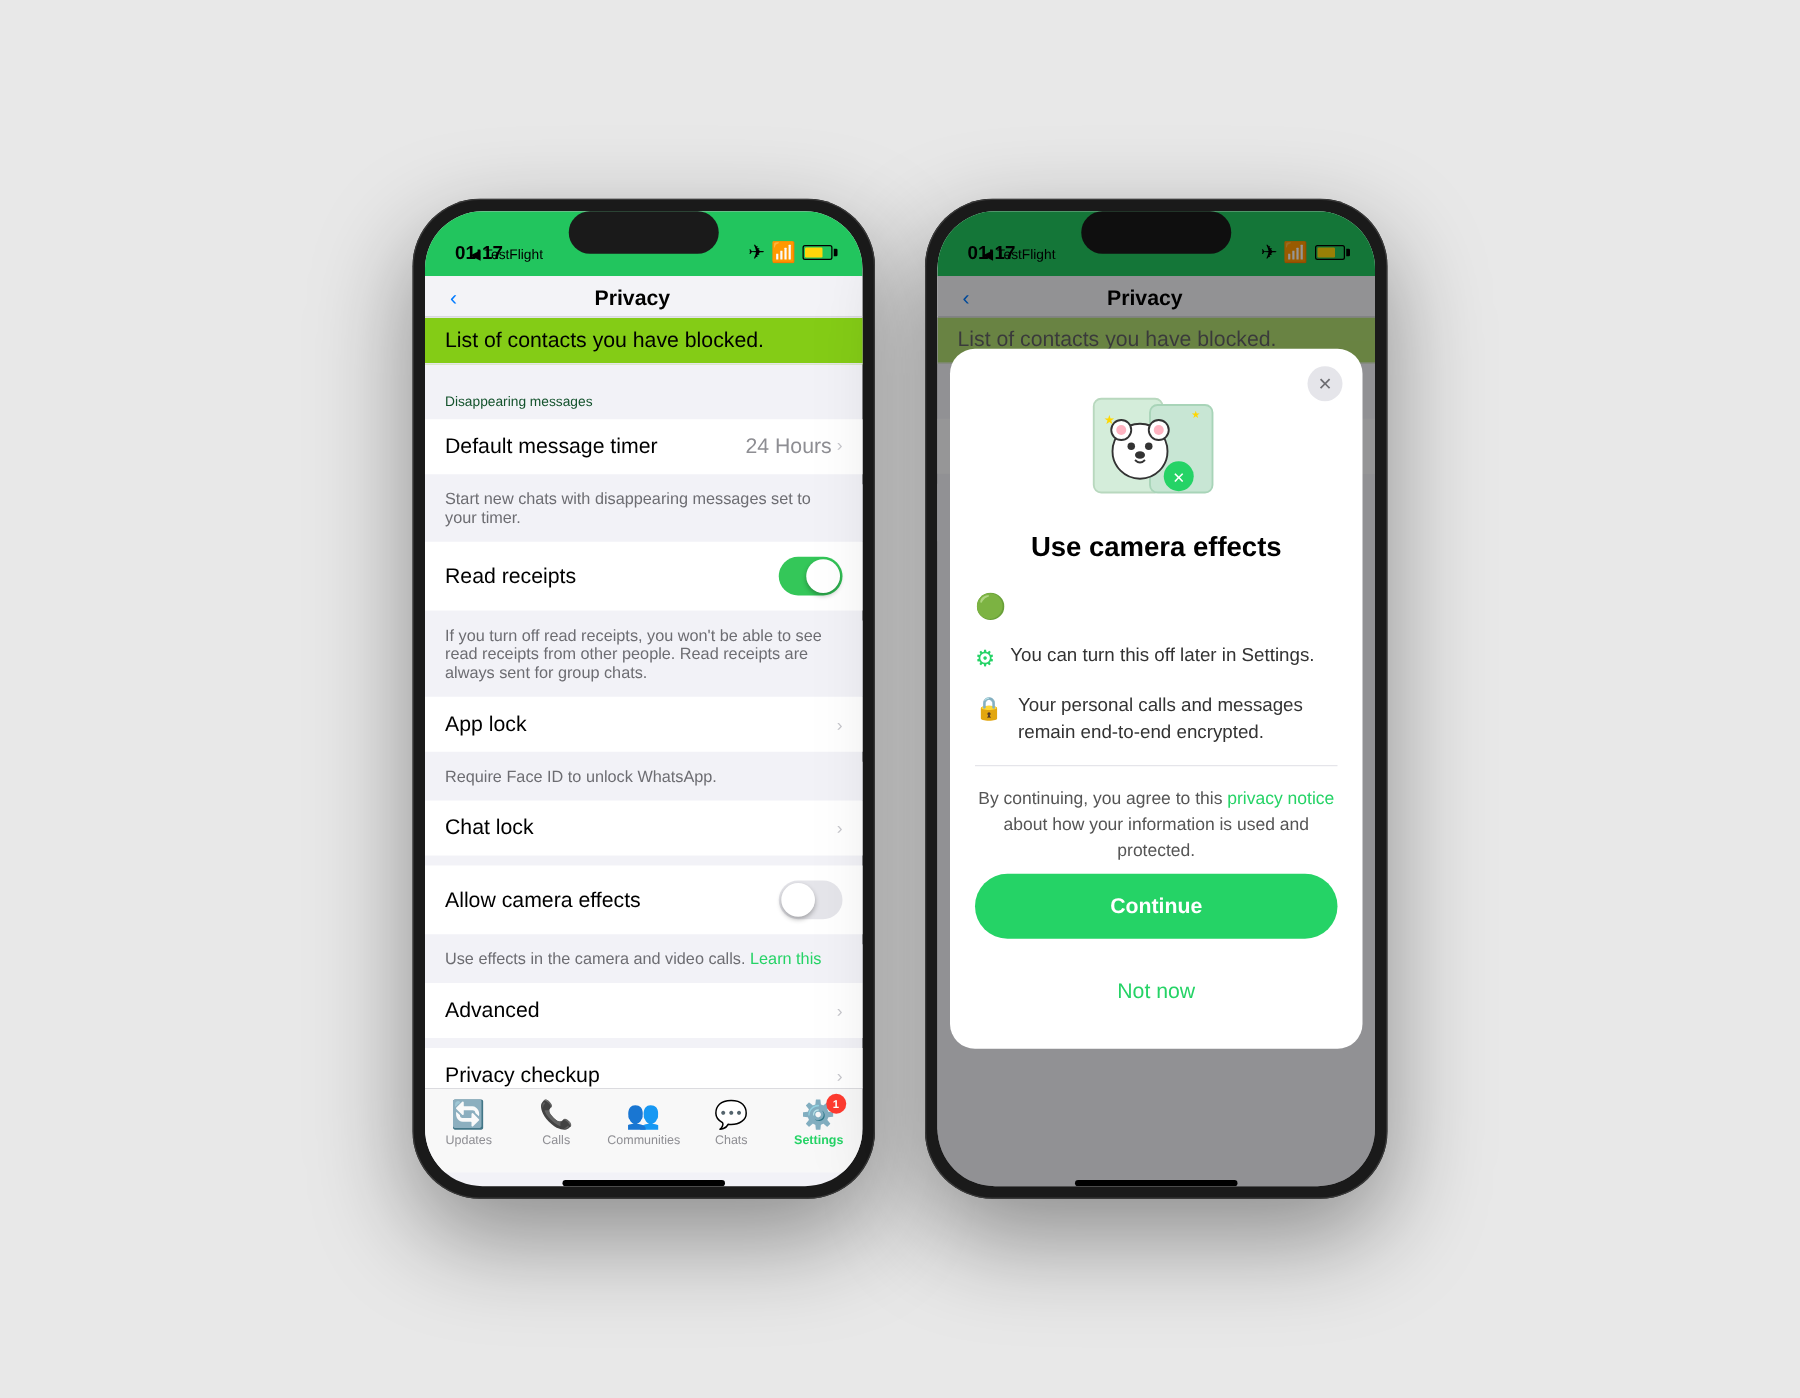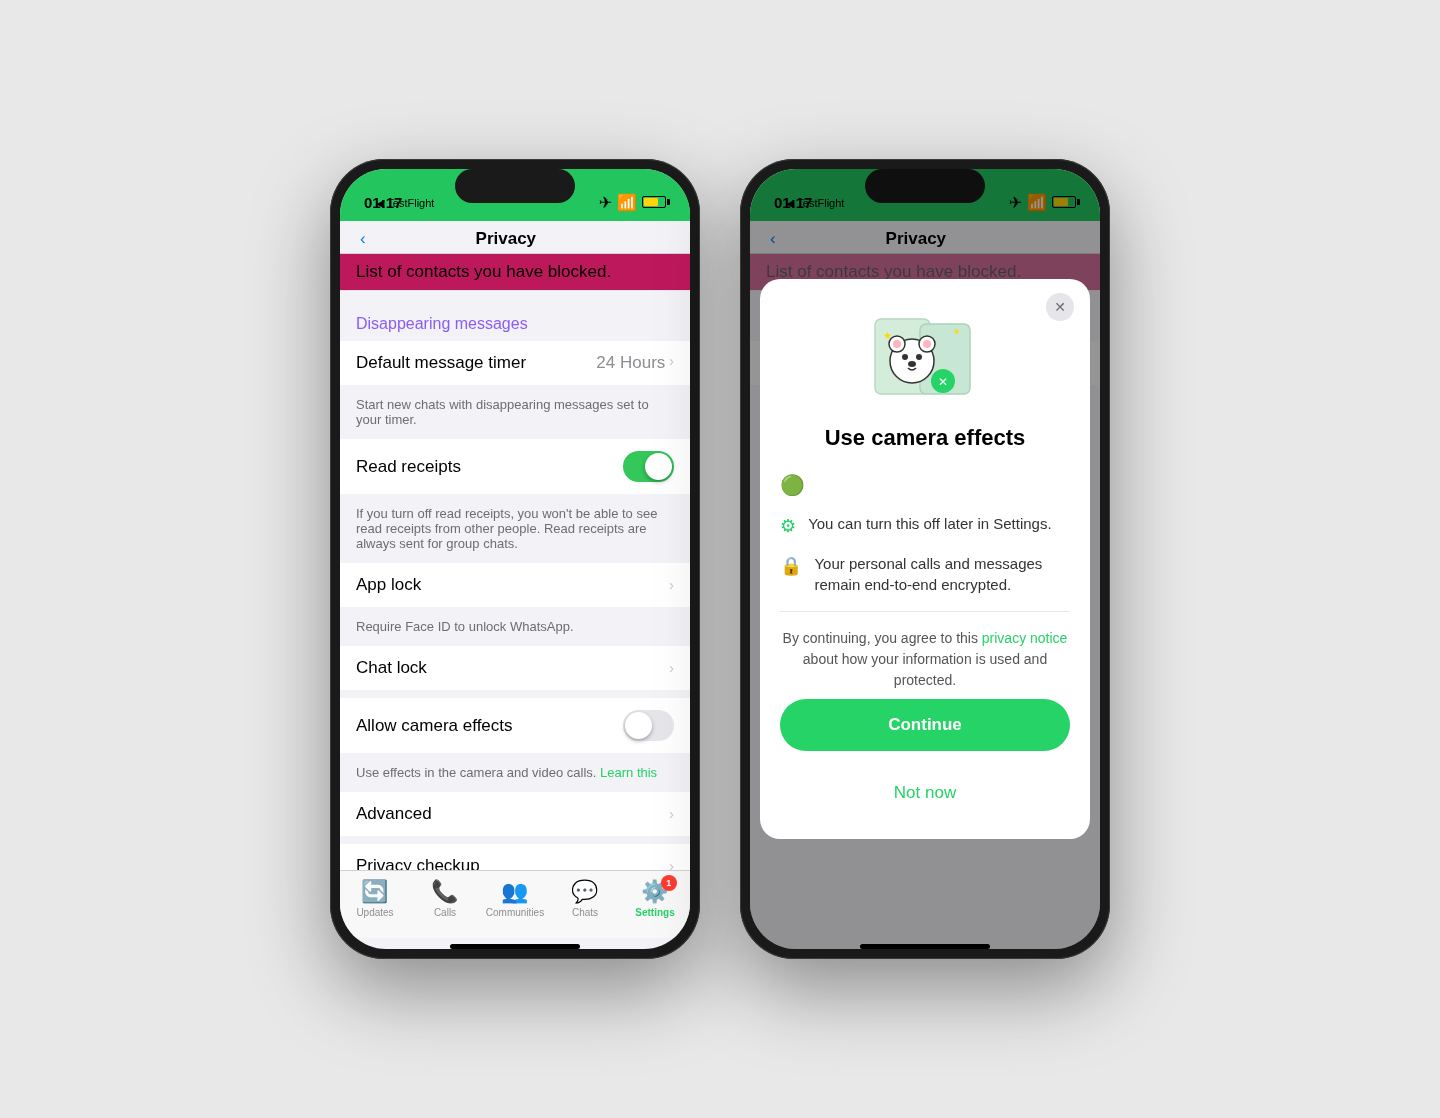--- a/index.html
+++ b/index.html
@@ -119,22 +119,22 @@
     }
     .nav-title {
       font-size: 17px;
       font-weight: 700;
       color: #000000;
     }
 
     
     .section-label {
       padding: 16px 16px 8px;
-      font-size: 16px;
-      color: #8b5cf6;
+      font-size: 11px;
+      color: #14532d;
     }
 
     
     .list-group {
       background: #fff;
       margin: 0 0 8px 0;
       border-radius: 0;
     }
     .list-item {
       display: flex;
@@ -243,21 +243,21 @@
     .scrollable-area {
       flex: 1;
       overflow-y: auto;
       overflow-x: hidden;
     }
     .scrollable-area::-webkit-scrollbar { display: none; }
 
     
     .blocked-text {
       padding: 8px 16px;
-      background: #be185d;
+      background: #84cc16;
       font-size: 17px;
       color: #000;
       border-bottom: 0.5px solid #e5e5ea;
     }
 
     
     .modal-overlay {
       position: absolute;
       top: 0; left: 0; right: 0; bottom: 0;
       background: rgba(0,0,0,0.4);

